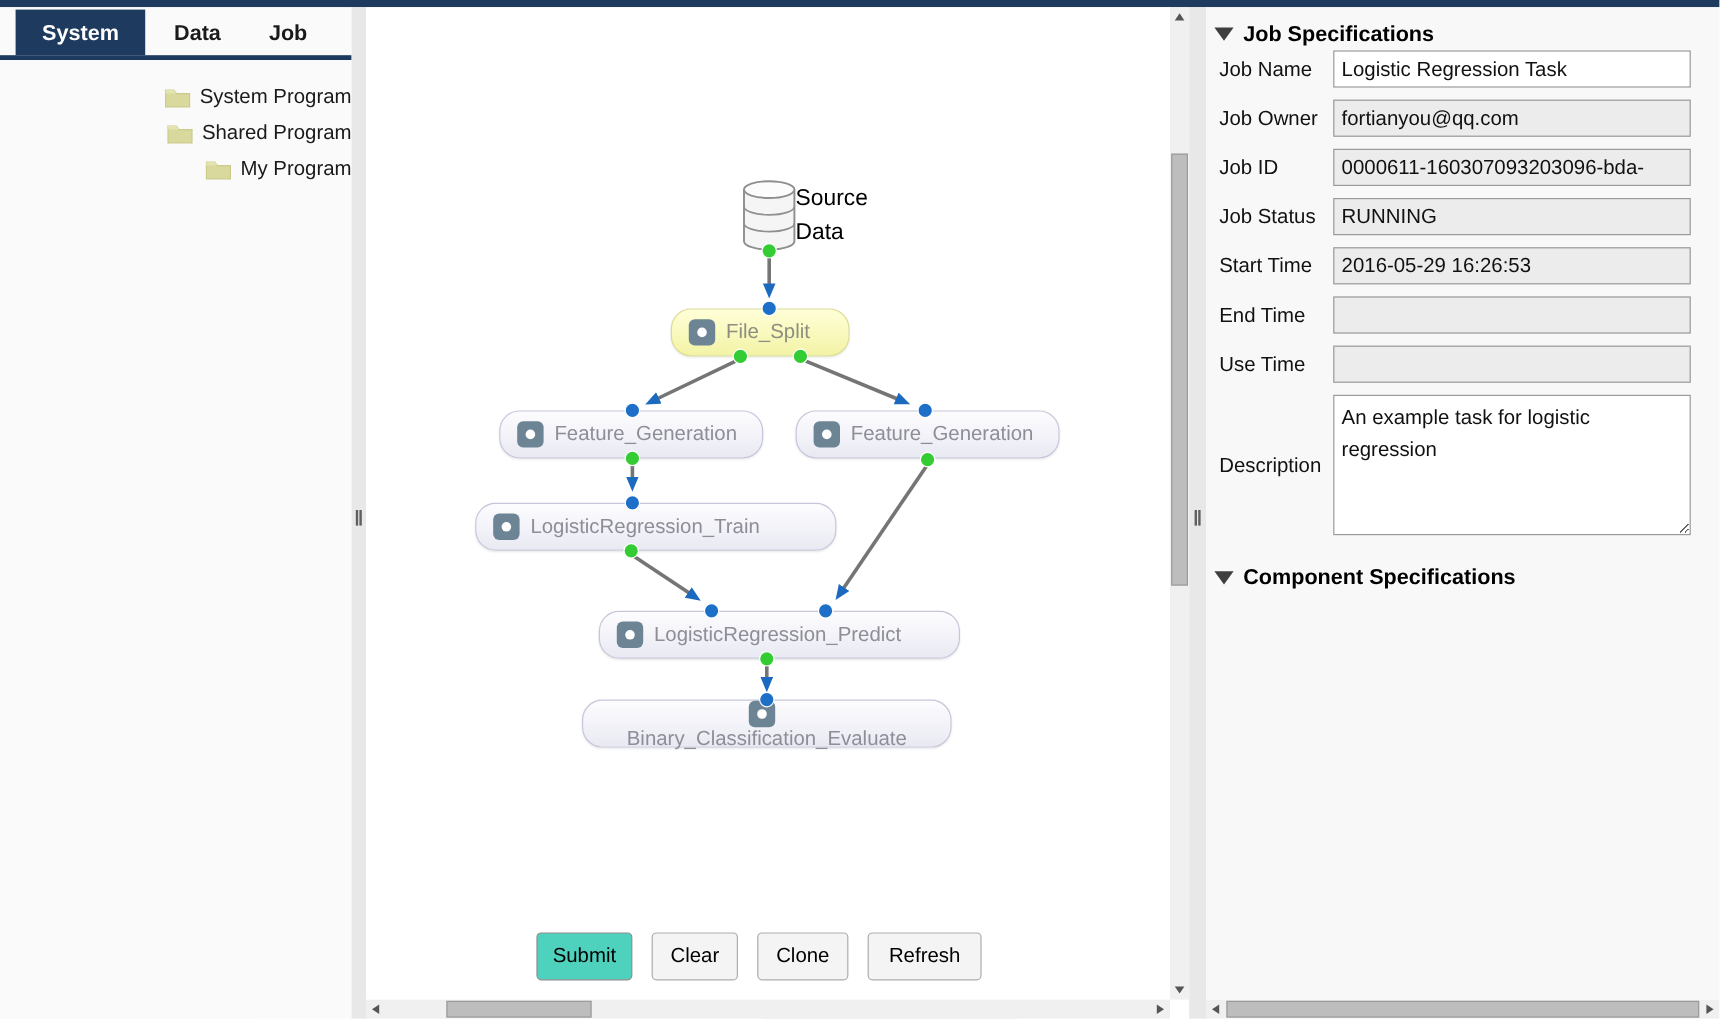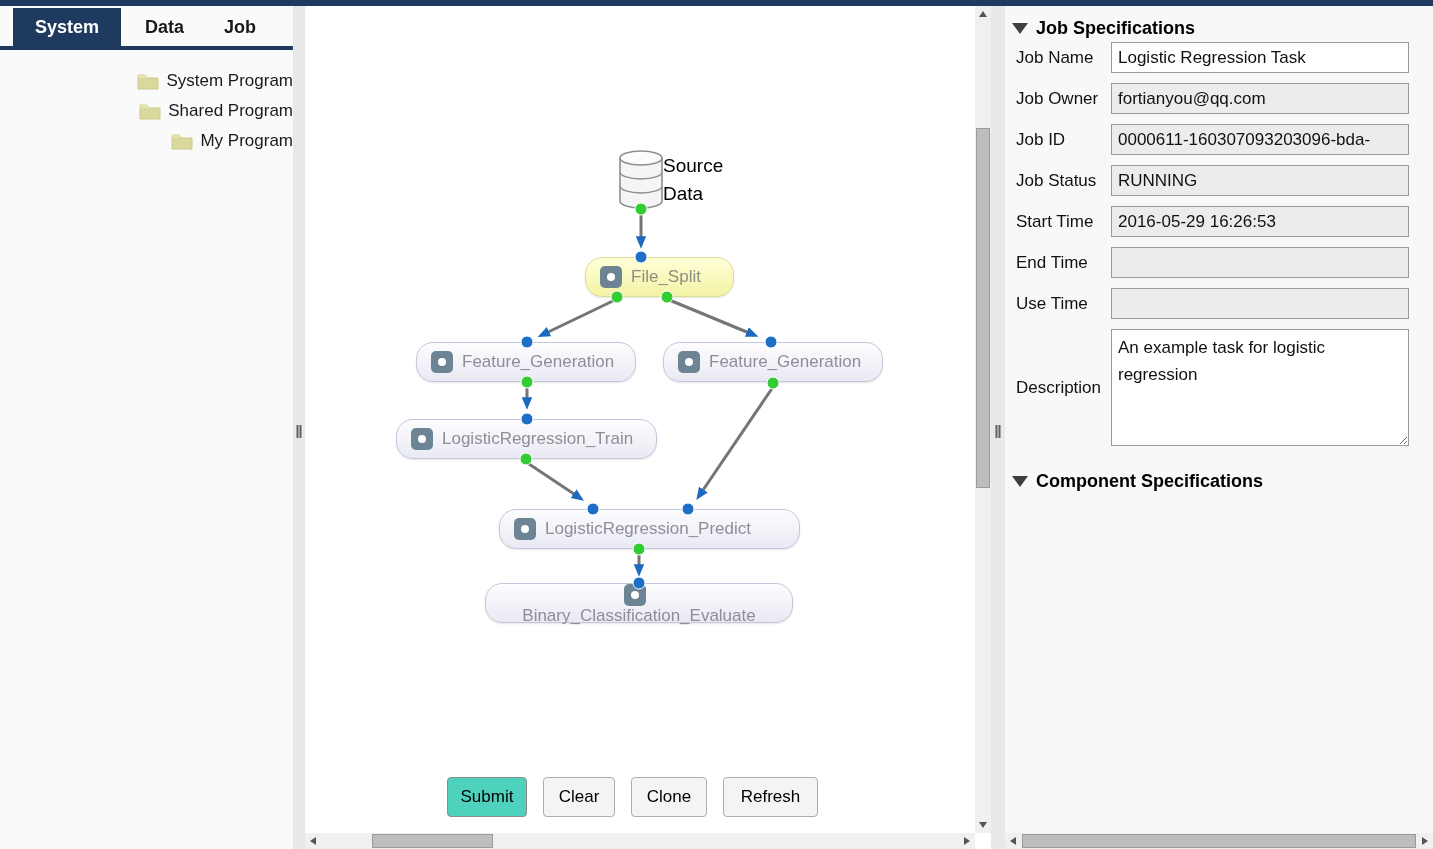--- a/index.html
+++ b/index.html
@@ -127,33 +127,33 @@
       <path d="M2 9 v43 a21 7 0 0 0 42 0 v-43" fill="#f5f5f5" stroke="#8f8f8f" stroke-width="1.6"></path>
       <ellipse cx="23" cy="9" rx="21" ry="7" fill="#fcfcfc" stroke="#8f8f8f" stroke-width="1.6"></ellipse>
       <path d="M2 23 a21 7 0 0 0 42 0" fill="none" stroke="#8f8f8f" stroke-width="1.4"></path>
       <path d="M2 37 a21 7 0 0 0 42 0" fill="none" stroke="#8f8f8f" stroke-width="1.4"></path>
     </svg>
     <div class="src-labels">
       <div>Source</div>
       <div>Data</div>
     </div>
 
-    <div class="node hl" style="left:280px;top:251px;width:149px;">
+    <div class="node hl" style="left:254px;top:251px;width:149px;">
       <span class="nicon"></span>
       <span>File_Split</span>
     </div>
     <div class="node" style="left:111px;top:336px;width:220px;">
       <span class="nicon"></span>
       <span>Feature_Generation</span>
     </div>
     <div class="node" style="left:358px;top:336px;width:220px;">
       <span class="nicon"></span>
       <span>Feature_Generation</span>
     </div>
-    <div class="node" style="left:91px;top:413px;width:261px;">
+    <div class="node" style="left:91px;top:413px;width:301px;">
       <span class="nicon"></span>
       <span>LogisticRegression_Train</span>
     </div>
     <div class="node" style="left:194px;top:503px;width:301px;">
       <span class="nicon"></span>
       <span>LogisticRegression_Predict</span>
     </div>
     <div class="node" style="left:180px;top:577px;width:308px;flex-direction:column;">
       <span class="nicon"></span>
       <span>Binary_Classification_Evaluate</span>

